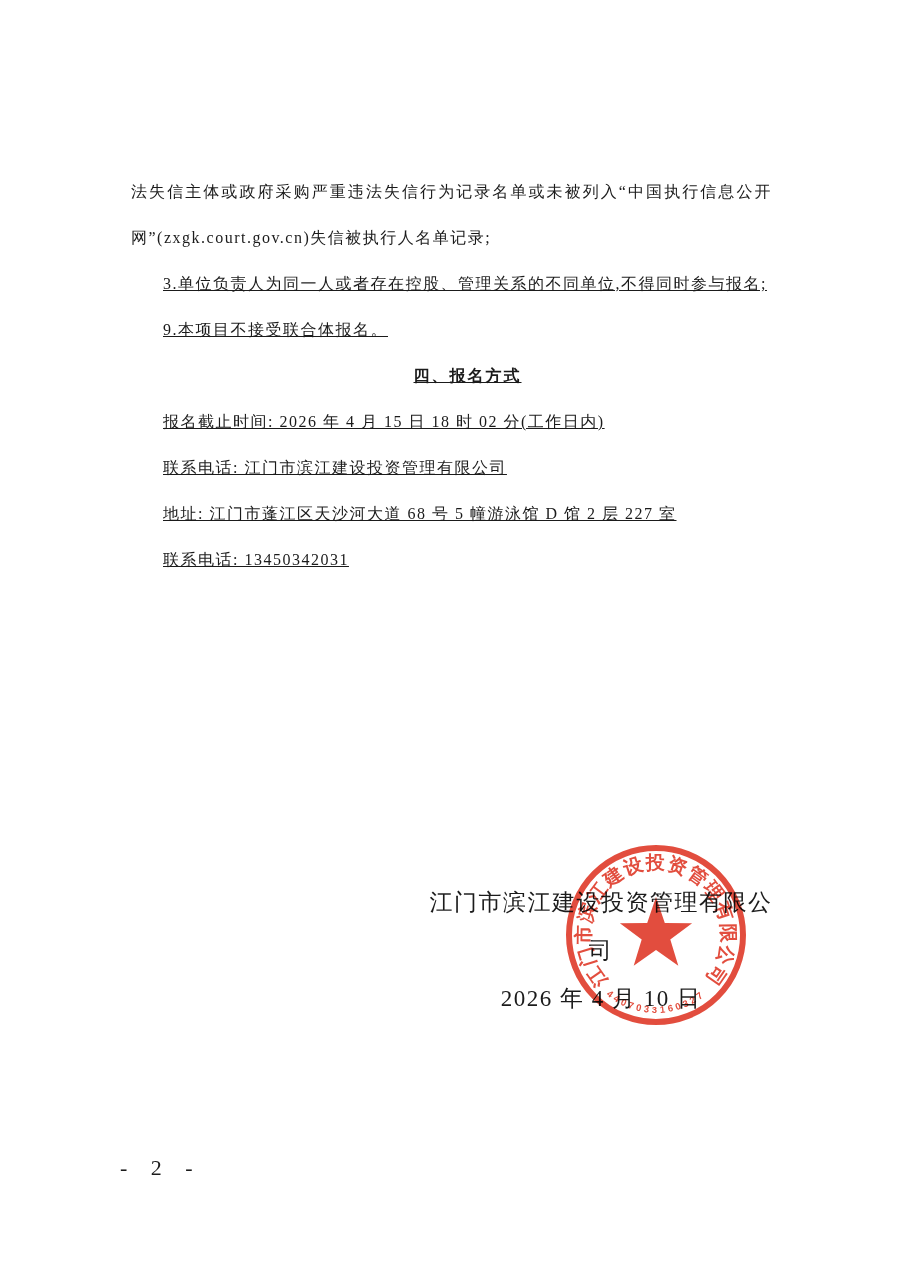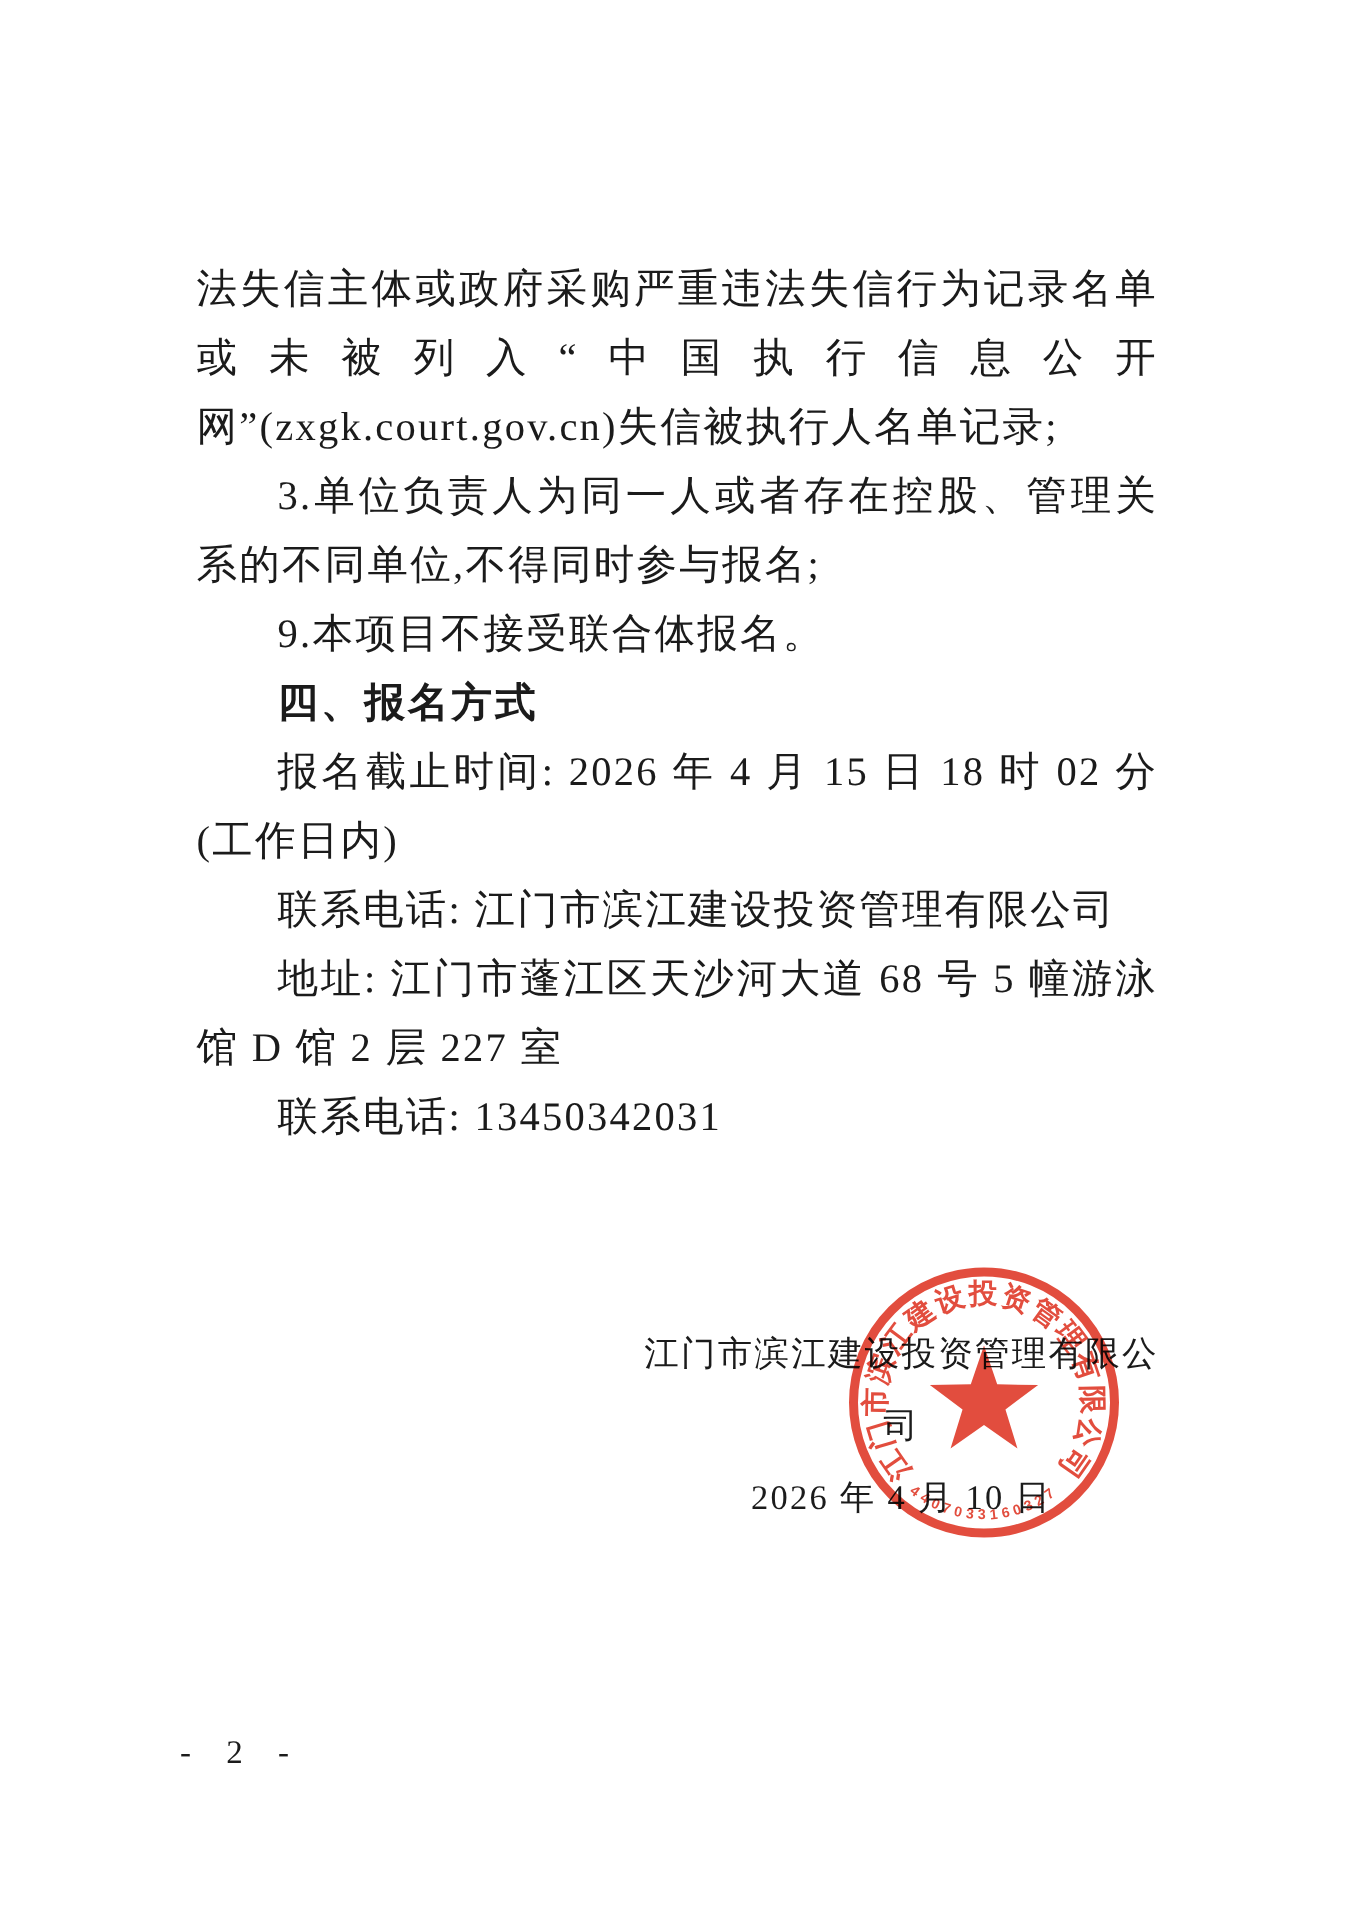--- a/index.html
+++ b/index.html
@@ -14,37 +14,38 @@
     background: #ffffff;
     overflow: hidden;
     font-family: "Liberation Serif", "DejaVu Serif", serif;
     color: #1b1b1b;
   }
   .body-text {
     position: absolute;
     left: 131px;
     top: 169px;
     width: 641px;
-    font-size: 27px;
+    font-size: 16px;
     line-height: 46px;
     text-align: justify;
     letter-spacing: 1.5px;
   }
   .body-text p {
     margin: 0;
     padding: 0;
   }
   .indent {
     text-indent: 2em;
+    text-decoration: underline;
   }
   .heading {
     font-weight: bold;
     font-family: "Liberation Sans", "DejaVu Sans", sans-serif;
     letter-spacing: 2px;
-    text-align: left;
+    text-align: center;
   }
   .signature-block {
     position: absolute;
     left: 418px;
     top: 879px;
     width: 366px;
     text-align: center;
     font-size: 23px;
     line-height: 48px;
     letter-spacing: 1.5px;

